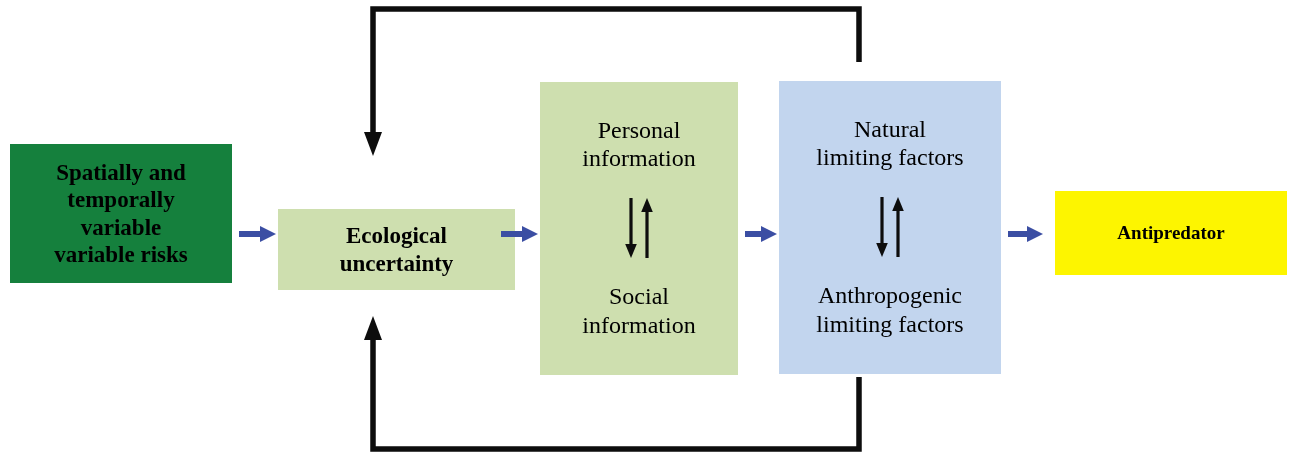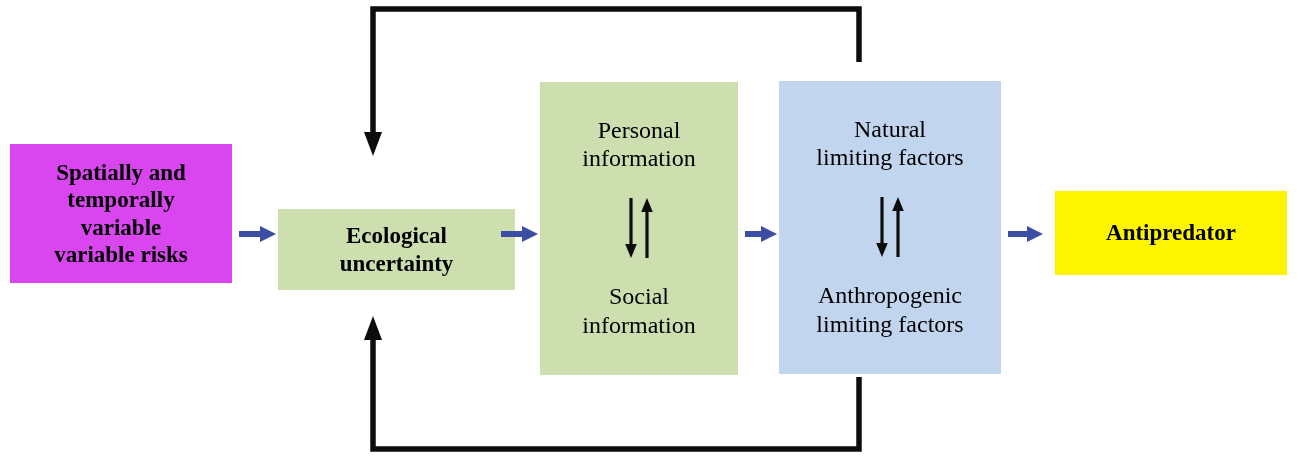--- a/index.html
+++ b/index.html
@@ -29,30 +29,30 @@
     box-sizing: border-box;
   }
   .node .line {
     display: block;
     white-space: nowrap;
   }
 
   
   #node-risks {
     left: 10px;  top: 144px;  width: 222px; height: 139px;
-    background: #d946ef;
+    background: #15803d;
     font-weight: bold;
     font-size: 23px;
     padding: 4px 6px;
   }
   #node-antipredator {
     left: 1055px; top: 191px; width: 232px; height: 84px;
     background: #fdf500;
     font-weight: bold;
-    font-size: 23px;
+    font-size: 19px;
     padding: 21px 6px;
   }
 
   
   #node-uncertainty {
     left: 278px; top: 209px; width: 237px; height: 81px;
     background: #cedfaf;
     font-weight: bold;
     font-size: 23px;
   }

